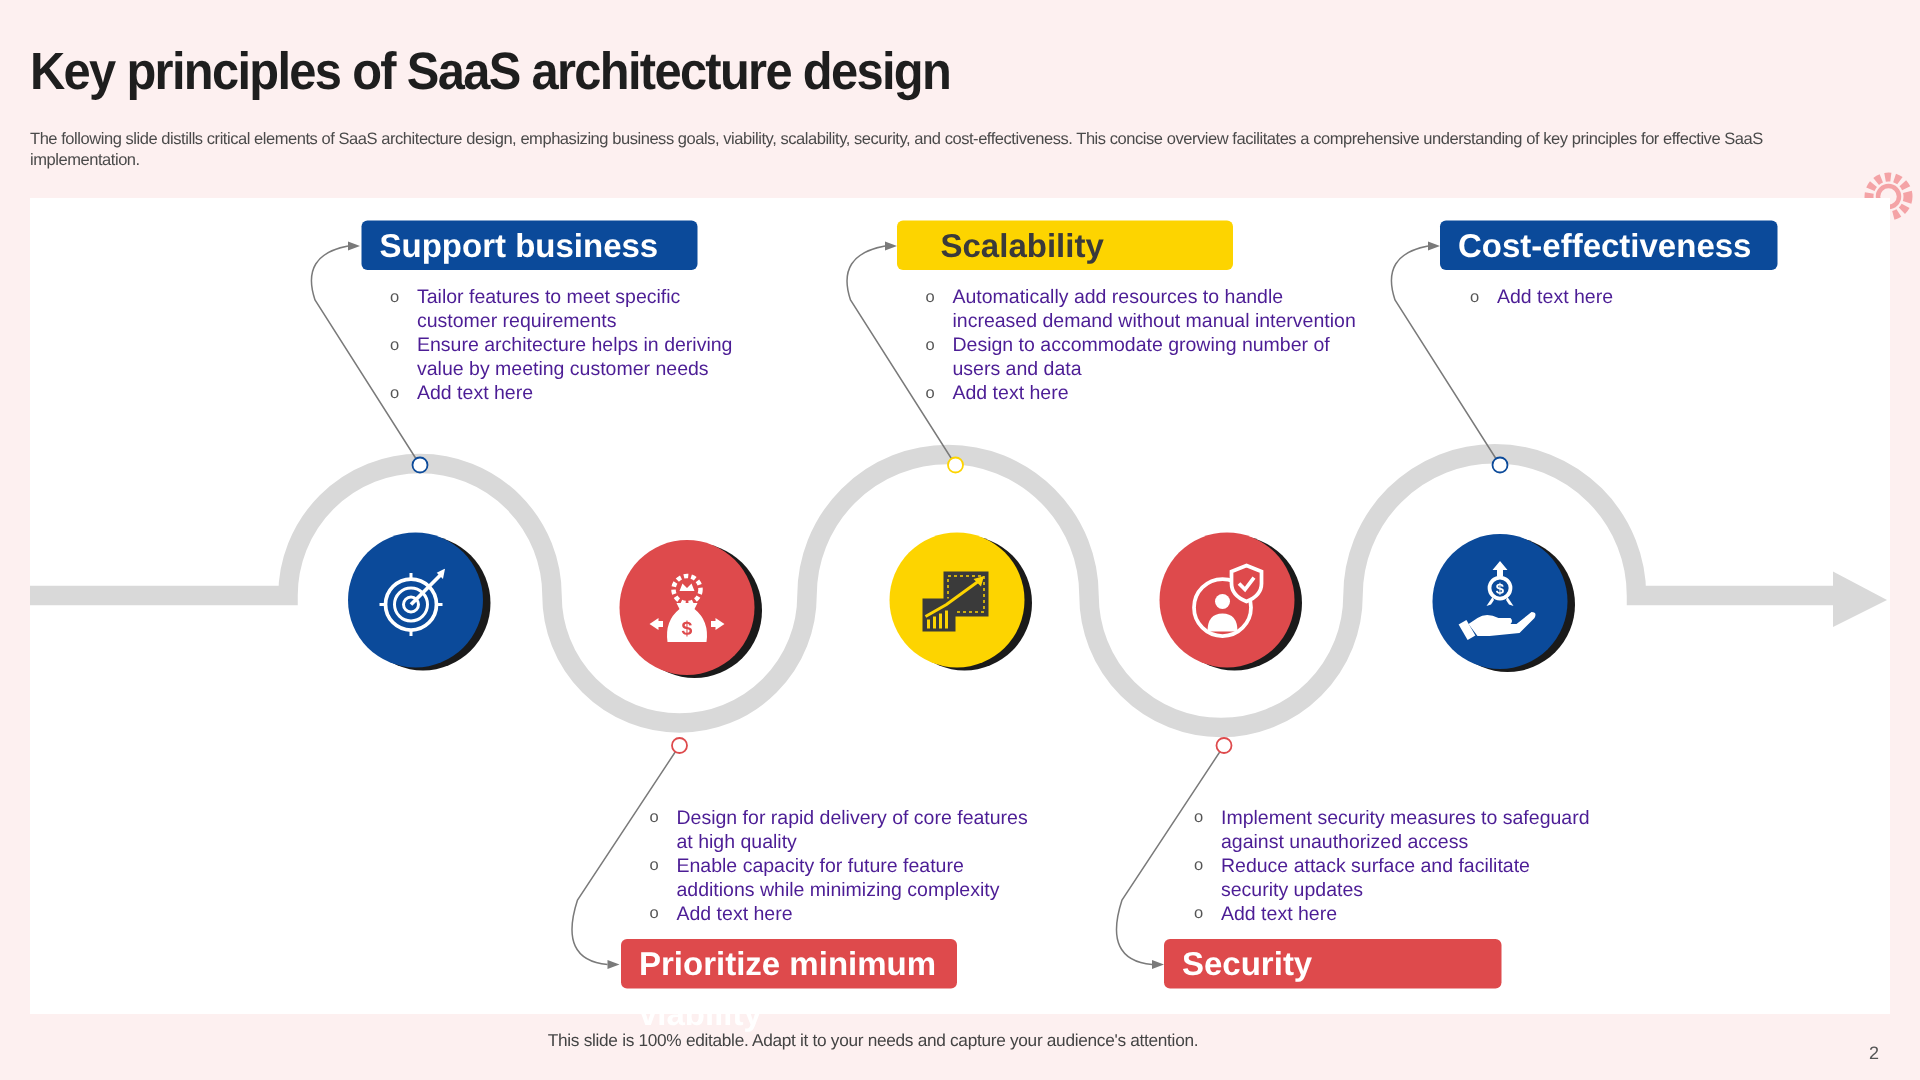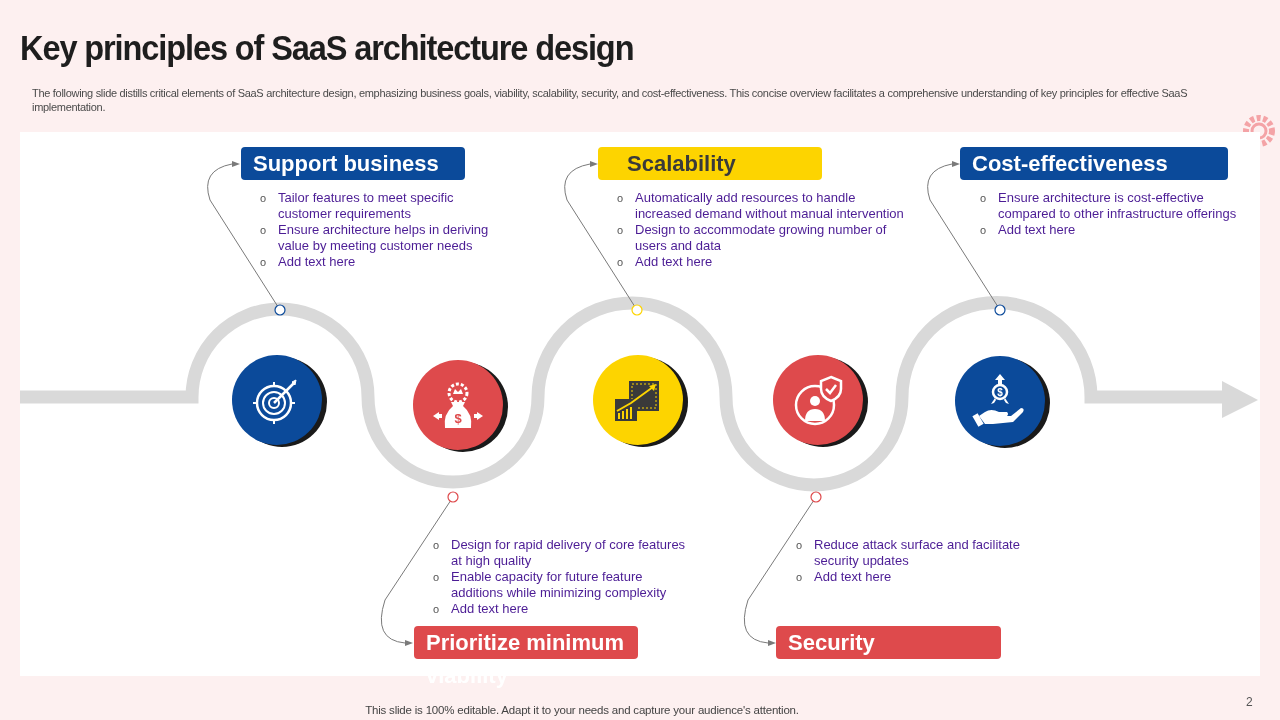--- a/index.html
+++ b/index.html
@@ -1,32 +1,32 @@
 <!DOCTYPE html>
 <html><head>
 <meta charset="utf-8">
 <style>
   * { box-sizing: border-box; margin: 0; padding: 0; }
   html, body { width: 1280px; height: 720px; overflow: hidden; }
   body { background: #fdf0f0; font-family: "Liberation Sans", sans-serif; position: relative; color: #333; }
   .title { position: absolute; left: 20px; top: 28px; font-family: "Liberation Sans", sans-serif; font-weight: bold; font-size: 35px; color: #1e1e1e; letter-spacing: -1.2px; transform: scaleX(0.93); transform-origin: left top; white-space: nowrap; }
-  .subtitle { position: absolute; left: 20px; top: 86px; width: 1215px; font-size: 11px; line-height: 14px; color: #4a4a4a; letter-spacing: -0.3px; margin-left: 12px; }
+  .subtitle { position: absolute; left: 20px; top: 86px; width: 1215px; font-size: 11px; line-height: 14px; color: #4a4a4a; letter-spacing: -0.3px; }
   .gear-deco { position: absolute; left: 1238px; top: 110px; width: 42px; height: 42px; }
   .panel { position: absolute; left: 20px; top: 132px; width: 1240px; height: 544px; background: #ffffff; }
   .track { position: absolute; left: 0; top: 0; width: 1280px; height: 720px; pointer-events: none; }
   .icon-circle { position: absolute; width: 90px; height: 90px; border-radius: 50%; box-shadow: 5px 2px 0 #1a1a1a; display: flex; align-items: center; justify-content: center; }
   .icon-circle svg { width: 58px; height: 58px; }
   .label { position: absolute; height: 33px; border-radius: 4px; font-weight: bold; font-size: 22px; line-height: 33px; padding-left: 12px; color: #fff; }
   .label.blue { background: #0b4a9a; }
   .label.yellow { background: #fdd400; color: #3a3a3a; }
   .label.red { background: #de4a4c; }
   .bullets { position: absolute; list-style: none; font-size: 13px; line-height: 16px; color: #4c1d95; }
   .bullets li { position: relative; padding-left: 20px; }
   .bullets li::before { content: "o"; position: absolute; left: 2px; top: 0; font-size: 11px; color: #555; }
-  .footer { position: absolute; left: 0; width: 1164px; top: 704px; text-align: center; font-size: 11.5px; color: #444; letter-spacing: -0.2px; }
+  .footer { position: absolute; left: 0; width: 1164px; top: 688px; text-align: center; font-size: 11.5px; color: #444; letter-spacing: -0.2px; }
   .page-num { position: absolute; left: 1246px; top: 695px; font-size: 12px; color: #555; }
 </style>
 </head>
 <body>
 
 <div class="title">Key principles of SaaS architecture design</div>
 <div class="subtitle">The following slide distills critical elements of SaaS architecture design, emphasizing business goals, viability, scalability, security, and cost-effectiveness. This concise overview facilitates a comprehensive understanding of key principles for effective SaaS implementation.</div>
 
 <svg class="gear-deco" viewBox="0 0 42 42">
   <circle cx="21" cy="21" r="13" fill="none" stroke="#f4a3a6" stroke-width="6" stroke-dasharray="4 2.5"></circle>
@@ -116,36 +116,36 @@
     <rect x="13" y="40" width="2" height="8" fill="#fdd400"></rect>
     <rect x="17" y="38" width="2" height="10" fill="#fdd400"></rect>
     <rect x="21" y="36" width="2" height="12" fill="#fdd400"></rect>
     <path d="M8 40 L22 32 L44 16" stroke="#fdd400" stroke-width="2" fill="none"></path>
     <polygon points="47,13 40,15 45,20" fill="#fdd400"></polygon>
   </svg>
 </div>
 
 <div class="label red" style="left:776px; top:626px; width:225px;">Security</div>
 <ul class="bullets" style="left:794px; top:537px; width:270px;">
+  <li>Implement security measures to safeguard against unauthorized access</li>
   <li>Reduce attack surface and facilitate security updates</li>
   <li>Add text here</li>
 </ul>
 <div class="icon-circle" style="left:773px; top:355px; background:#de4a4c;">
   <svg viewBox="0 0 58 58">
     <circle cx="26" cy="34" r="19" fill="none" stroke="#fff" stroke-width="2.5"></circle>
     <circle cx="26" cy="30" r="5" fill="#fff"></circle>
     <path d="M16 50 Q16 38 26 38 Q36 38 36 50 Z" fill="#fff"></path>
     <path d="M42 6 L52 10 L52 18 Q52 26 42 30 Q32 26 32 18 L32 10 Z" fill="#de4a4c" stroke="#fff" stroke-width="2.5"></path>
     <path d="M37 18 L41 22 L47 14" stroke="#fff" stroke-width="2.5" fill="none"></path>
   </svg>
 </div>
 
-<div class="label blue" style="left:960px; top:147px; width:268px;">Cost-effectiveness</div>
+<div class="label blue" style="left:960px; top:147px; width:225px;">Cost-effectiveness</div>
 <ul class="bullets" style="left:978px; top:190px; width:280px;">
-  <li>Ensure architecture is cost-effective compared to other infrastructure offerings</li>
   <li>Add text here</li>
 </ul>
 <div class="icon-circle" style="left:955px; top:356px; background:#0b4a9a;">
   <svg viewBox="0 0 58 58">
     <polygon points="29,2 24,8 27,8 27,12 31,12 31,8 34,8" fill="#fff"></polygon>
     <circle cx="29" cy="20" r="7" fill="none" stroke="#fff" stroke-width="2.5"></circle>
     <text x="29" y="24" font-size="10" font-weight="bold" fill="#fff" text-anchor="middle" font-family="Liberation Sans, sans-serif">$</text>
     <polygon points="24,26 20,32 23,31 25,28" fill="#fff"></polygon>
     <polygon points="34,26 38,32 35,31 33,28" fill="#fff"></polygon>
     <path d="M8 44 L14 40 Q20 36 28 40 L36 40 Q38 42 36 44 L28 44 L40 44 L50 36 Q54 36 52 40 L42 50 L22 52 L14 52 Z" fill="#fff"></path>

